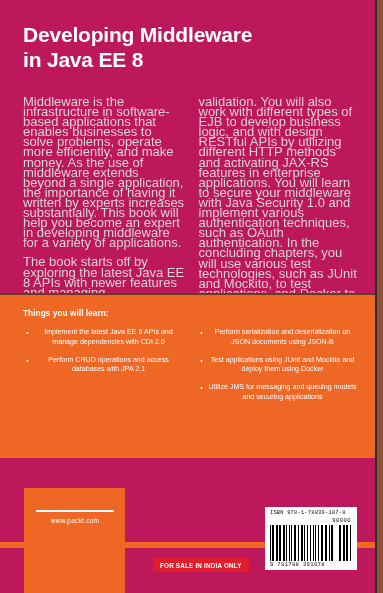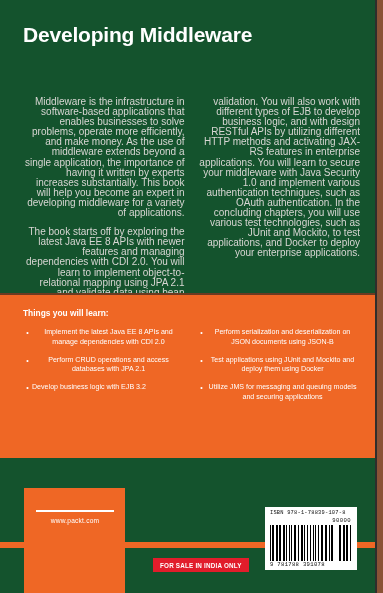--- a/index.html
+++ b/index.html
@@ -7,21 +7,21 @@
     padding: 0;
     background: #ffffff;
   }
   body {
     font-family: "Liberation Sans", sans-serif;
   }
   #cover {
     position: relative;
     width: 383px;
     height: 593px;
-    background: #14532d;
+    background: #be185d;
     overflow: hidden;
   }
   
   .spine-right {
     position: absolute;
     top: 0;
     right: 0;
     width: 6px;
     height: 593px;
     background: #8a5336;
@@ -58,23 +58,23 @@
     width: 337px;
     display: flex;
     gap: 14px;
   }
   .col {
     width: 162px;
   }
   .col p {
     margin: 0 0 9px 0;
     color: #d8d6d3;
-    font-size: 10px;
+    font-size: 13px;
     line-height: 10.1px;
-    text-align: right;
+    text-align: left;
   }
 
   
   .learn-panel {
     position: absolute;
     left: 0;
     top: 295px;
     width: 377px;
     height: 163px;
     background: #ef6725;
@@ -239,20 +239,21 @@
     letter-spacing: 0.3px;
   }
 </style>
 </head>
 <body>
 
 <div id="cover">
 
   <div class="title-block">
     <div class="title-line">Developing Middleware</div>
+    <div class="title-line">in Java EE 8</div>
   </div>
 
   <div class="blurb">
     <div class="col">
       <p>Middleware is the infrastructure in software-based applications that enables businesses to solve problems, operate more efficiently, and make money. As the use of middleware extends beyond a single application, the importance of having it written by experts increases substantially. This book will help you become an expert in developing middleware for a variety of applications.</p>
       <p>The book starts off by exploring the latest Java EE 8 APIs with newer features and managing dependencies with CDI 2.0. You will learn to implement object-to-relational mapping using JPA 2.1 and validate data using bean</p>
     </div>
     <div class="col">
       <p>validation. You will also work with different types of EJB to develop business logic, and with design RESTful APIs by utilizing different HTTP methods and activating JAX-RS features in enterprise applications. You will learn to secure your middleware with Java Security 1.0 and implement various authentication techniques, such as OAuth authentication. In the concluding chapters, you will use various test technologies, such as JUnit and Mockito, to test applications, and Docker to deploy your enterprise applications.</p>
     </div>
@@ -264,24 +265,20 @@
     <div class="learn-cols">
 
       <div class="learn-col">
         <div class="learn-item">
           <span class="learn-bullet">•</span>
           <span class="learn-text">Implement the latest Java EE 8 APIs and manage dependencies with CDI 2.0</span>
         </div>
         <div class="learn-item">
           <span class="learn-bullet">•</span>
           <span class="learn-text">Perform CRUD operations and access databases with JPA 2.1</span>
-        </div>
-        <div class="learn-item">
-          <span class="learn-bullet">•</span>
-          <span class="learn-text">Develop business logic with EJB 3.2</span>
         </div>
       </div>
 
       <div class="learn-col">
         <div class="learn-item">
           <span class="learn-bullet">•</span>
           <span class="learn-text">Perform serialization and deserialization on JSON documents using JSON-B</span>
         </div>
         <div class="learn-item">
           <span class="learn-bullet">•</span>

